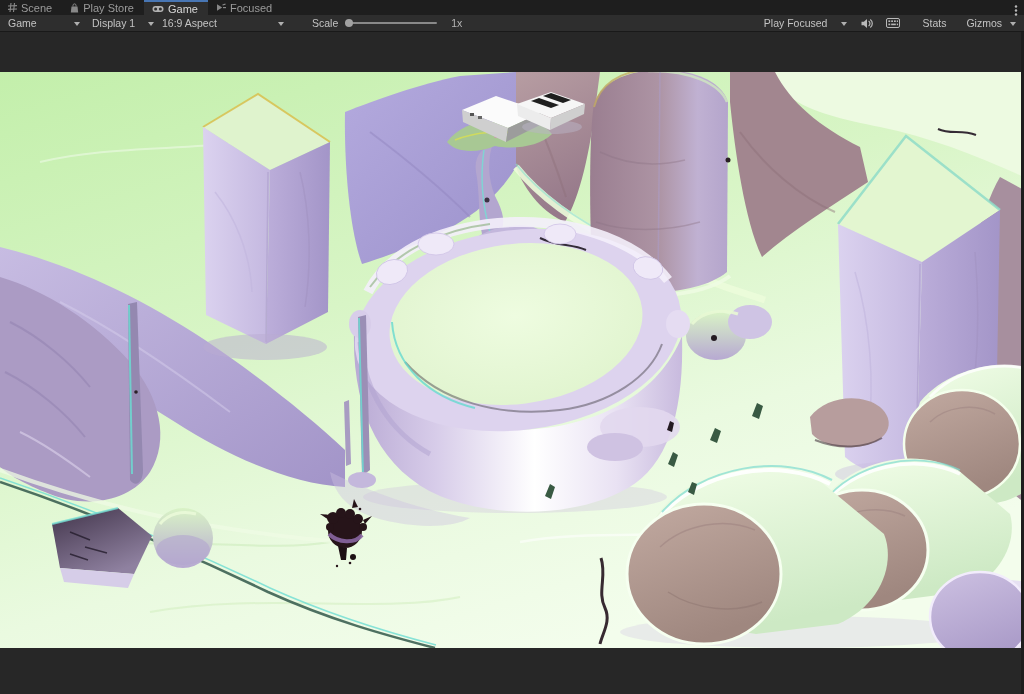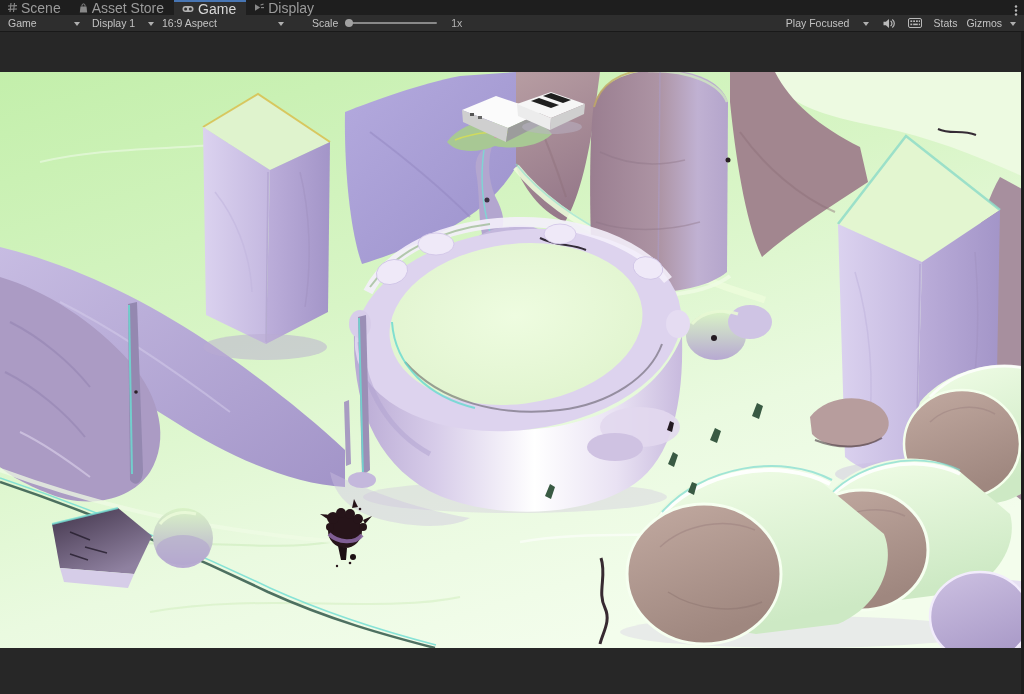--- a/index.html
+++ b/index.html
@@ -2,21 +2,21 @@
 <html><head>
 <meta charset="utf-8">
 <style>
   * { margin:0; padding:0; box-sizing:border-box; }
   html,body { width:1024px; height:694px; overflow:hidden; background:#272727;
               font-family:"Liberation Sans", sans-serif; }
 
   
   .tabbar { position:relative; display:flex; align-items:stretch; height:15px; background:#1e1e1e; }
   .tab { display:flex; align-items:center; gap:4px; padding:0 10px 0 8px;
-         font-size:14px; color:#9b9b9b; white-space:nowrap; cursor:default; }
+         font-size:11px; color:#9b9b9b; white-space:nowrap; cursor:default; }
   .tab .ticon { display:flex; align-items:center; opacity:.85; }
   .tab.active { background:#2e2e2e; color:#d8d8d8; border-top:2px solid #4876b4; padding-top:0; }
   .kebab { position:absolute; right:6px; top:2px; }
 
   
   .toolbar { display:flex; align-items:center; height:17px; background:#2e2e2e;
              border-bottom:1px solid #191919; font-size:10.5px; color:#c3c3c3; padding:0 8px; }
   .dd { display:flex; align-items:center; cursor:default; }
   .dd .lbl { margin-right:6px; }
   .caret { width:0; height:0; border-left:3.5px solid transparent; border-right:3.5px solid transparent;
@@ -26,21 +26,21 @@
   .dd-aspect { width:122px; justify-content:space-between; margin-left:8px; }
   .scale-group { display:flex; align-items:center; margin-left:28px; }
   .scale-label { margin-right:7px; color:#c3c3c3; }
   .scale-track { position:relative; width:92px; height:2px; background:#898989; border-radius:1px; }
   .scale-knob  { position:absolute; top:-3px; left:0; width:8px; height:8px; border-radius:50%; background:#a2a2a2; }
   .scale-value { margin-left:14px; color:#b5b5b5; }
   .right-group { margin-left:auto; display:flex; align-items:center; }
   .dd-play { margin-right:8px; }
   .dd-play .lbl { margin-right:14px; }
   .tool-icon { display:flex; align-items:center; margin:0 6px; opacity:.9; }
-  .btn-text { margin:0 5px; color:#c3c3c3; }
+  .btn-text { margin:0 16px; color:#c3c3c3; }
   .dd-gizmos { margin-left:4px;text-align:right; }
   .dd-gizmos .lbl { margin-right:8px; }
 
   
   .viewport { position:relative; width:1024px; height:662px; background:#272727; }
   .game-canvas { position:absolute; top:40px; left:0; width:1024px; height:576px; }
   .edge-strip { position:absolute; top:0; right:0; width:3px; height:662px; background:#1d1d1d; z-index:4; }
 </style>
 </head>
 <body>
@@ -59,41 +59,41 @@
     </span>
     <span>Scene</span>
   </div>
   <div class="tab">
     <span class="ticon">
       <svg width="9" height="10" viewBox="0 0 9 10">
           <path d="M1.5 3.5 h6 l0.7 6 h-7.4 z" fill="#9b9b9b"></path>
           <path d="M3 3.5 V2.4 a1.5 1.5 0 0 1 3 0 V3.5" fill="none" stroke="#9b9b9b" stroke-width="1"></path>
         </svg>
     </span>
-    <span>Asset Store</span>
+    <span>Play Store</span>
   </div>
   <div class="tab active">
     <span class="ticon">
       <svg width="12" height="8" viewBox="0 0 12 8">
           <rect x="0.5" y="1" width="11" height="6" rx="3" fill="#c9c9c9"></rect>
           <circle cx="3.6" cy="4" r="1.5" fill="#2e2e2e"></circle>
           <circle cx="8.4" cy="4" r="1.5" fill="#2e2e2e"></circle>
         </svg>
     </span>
     <span>Game</span>
   </div>
   <div class="tab">
     <span class="ticon">
       <svg width="10" height="9" viewBox="0 0 10 9">
           <path d="M1 1.2 L6.2 4.5 L1 7.8 Z" fill="#9b9b9b"></path>
           <line x1="6.5" y1="2" x2="9.5" y2="1.2" stroke="#9b9b9b" stroke-width="1.2"></line>
           <line x1="7" y1="4.6" x2="10" y2="4.6" stroke="#9b9b9b" stroke-width="1.2"></line>
         </svg>
     </span>
-    <span>Display</span>
+    <span>Focused</span>
   </div>
   <span class="kebab">
     <svg width="4" height="11" viewBox="0 0 4 11">
         <circle cx="2" cy="1.5" r="1.2" fill="#b9b9b9"></circle>
         <circle cx="2" cy="5.5" r="1.2" fill="#b9b9b9"></circle>
         <circle cx="2" cy="9.5" r="1.2" fill="#b9b9b9"></circle>
       </svg>
   </span>
 </div>
 

